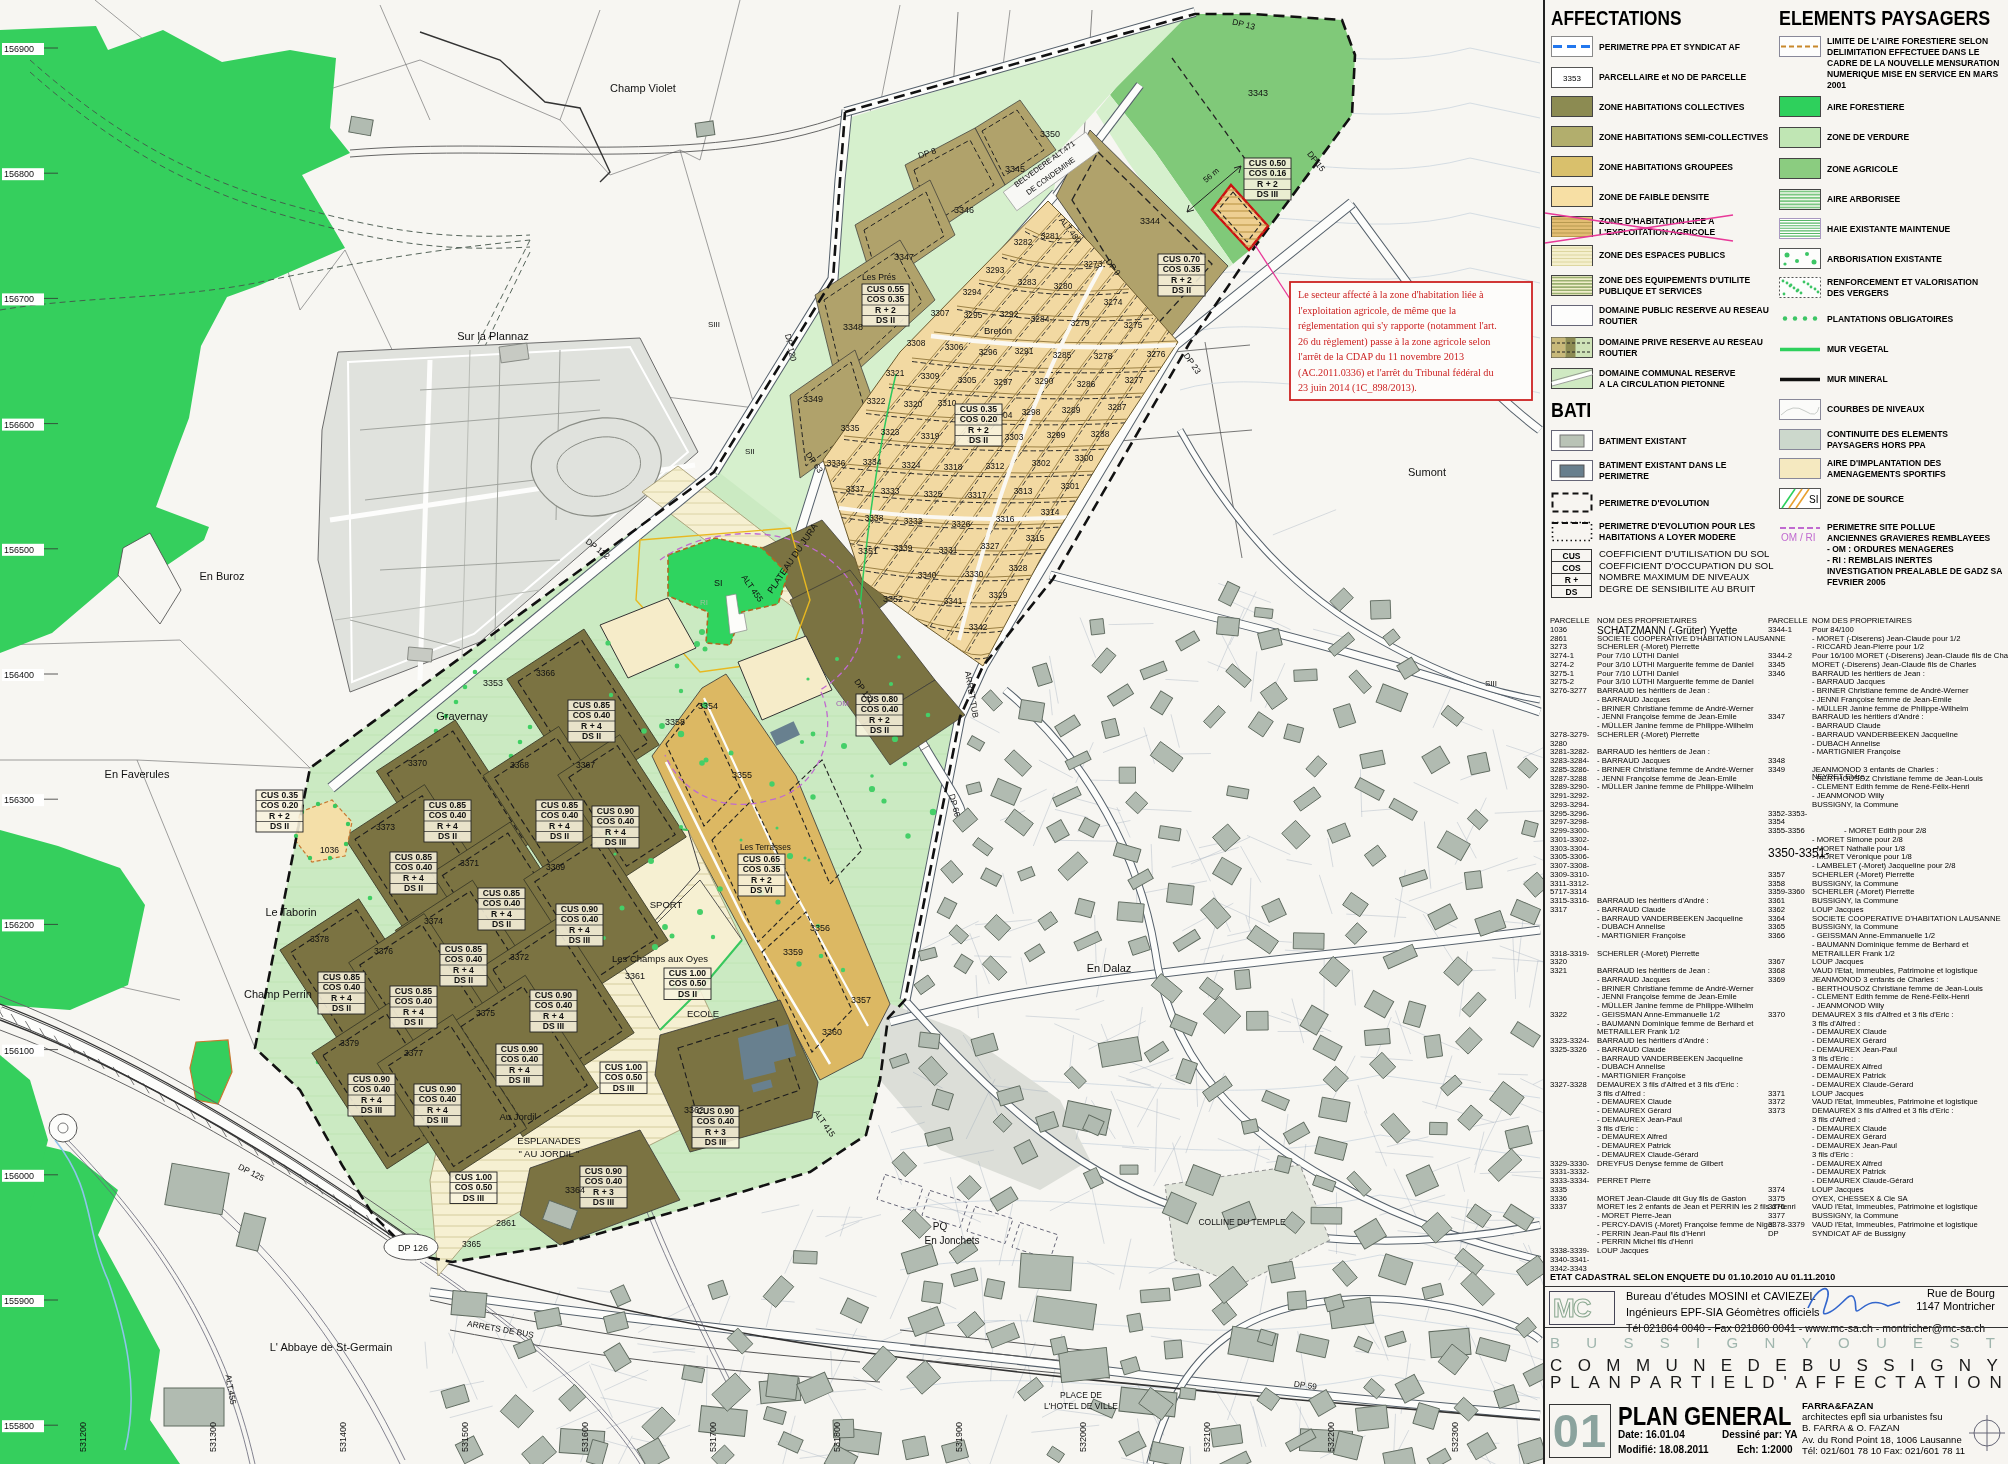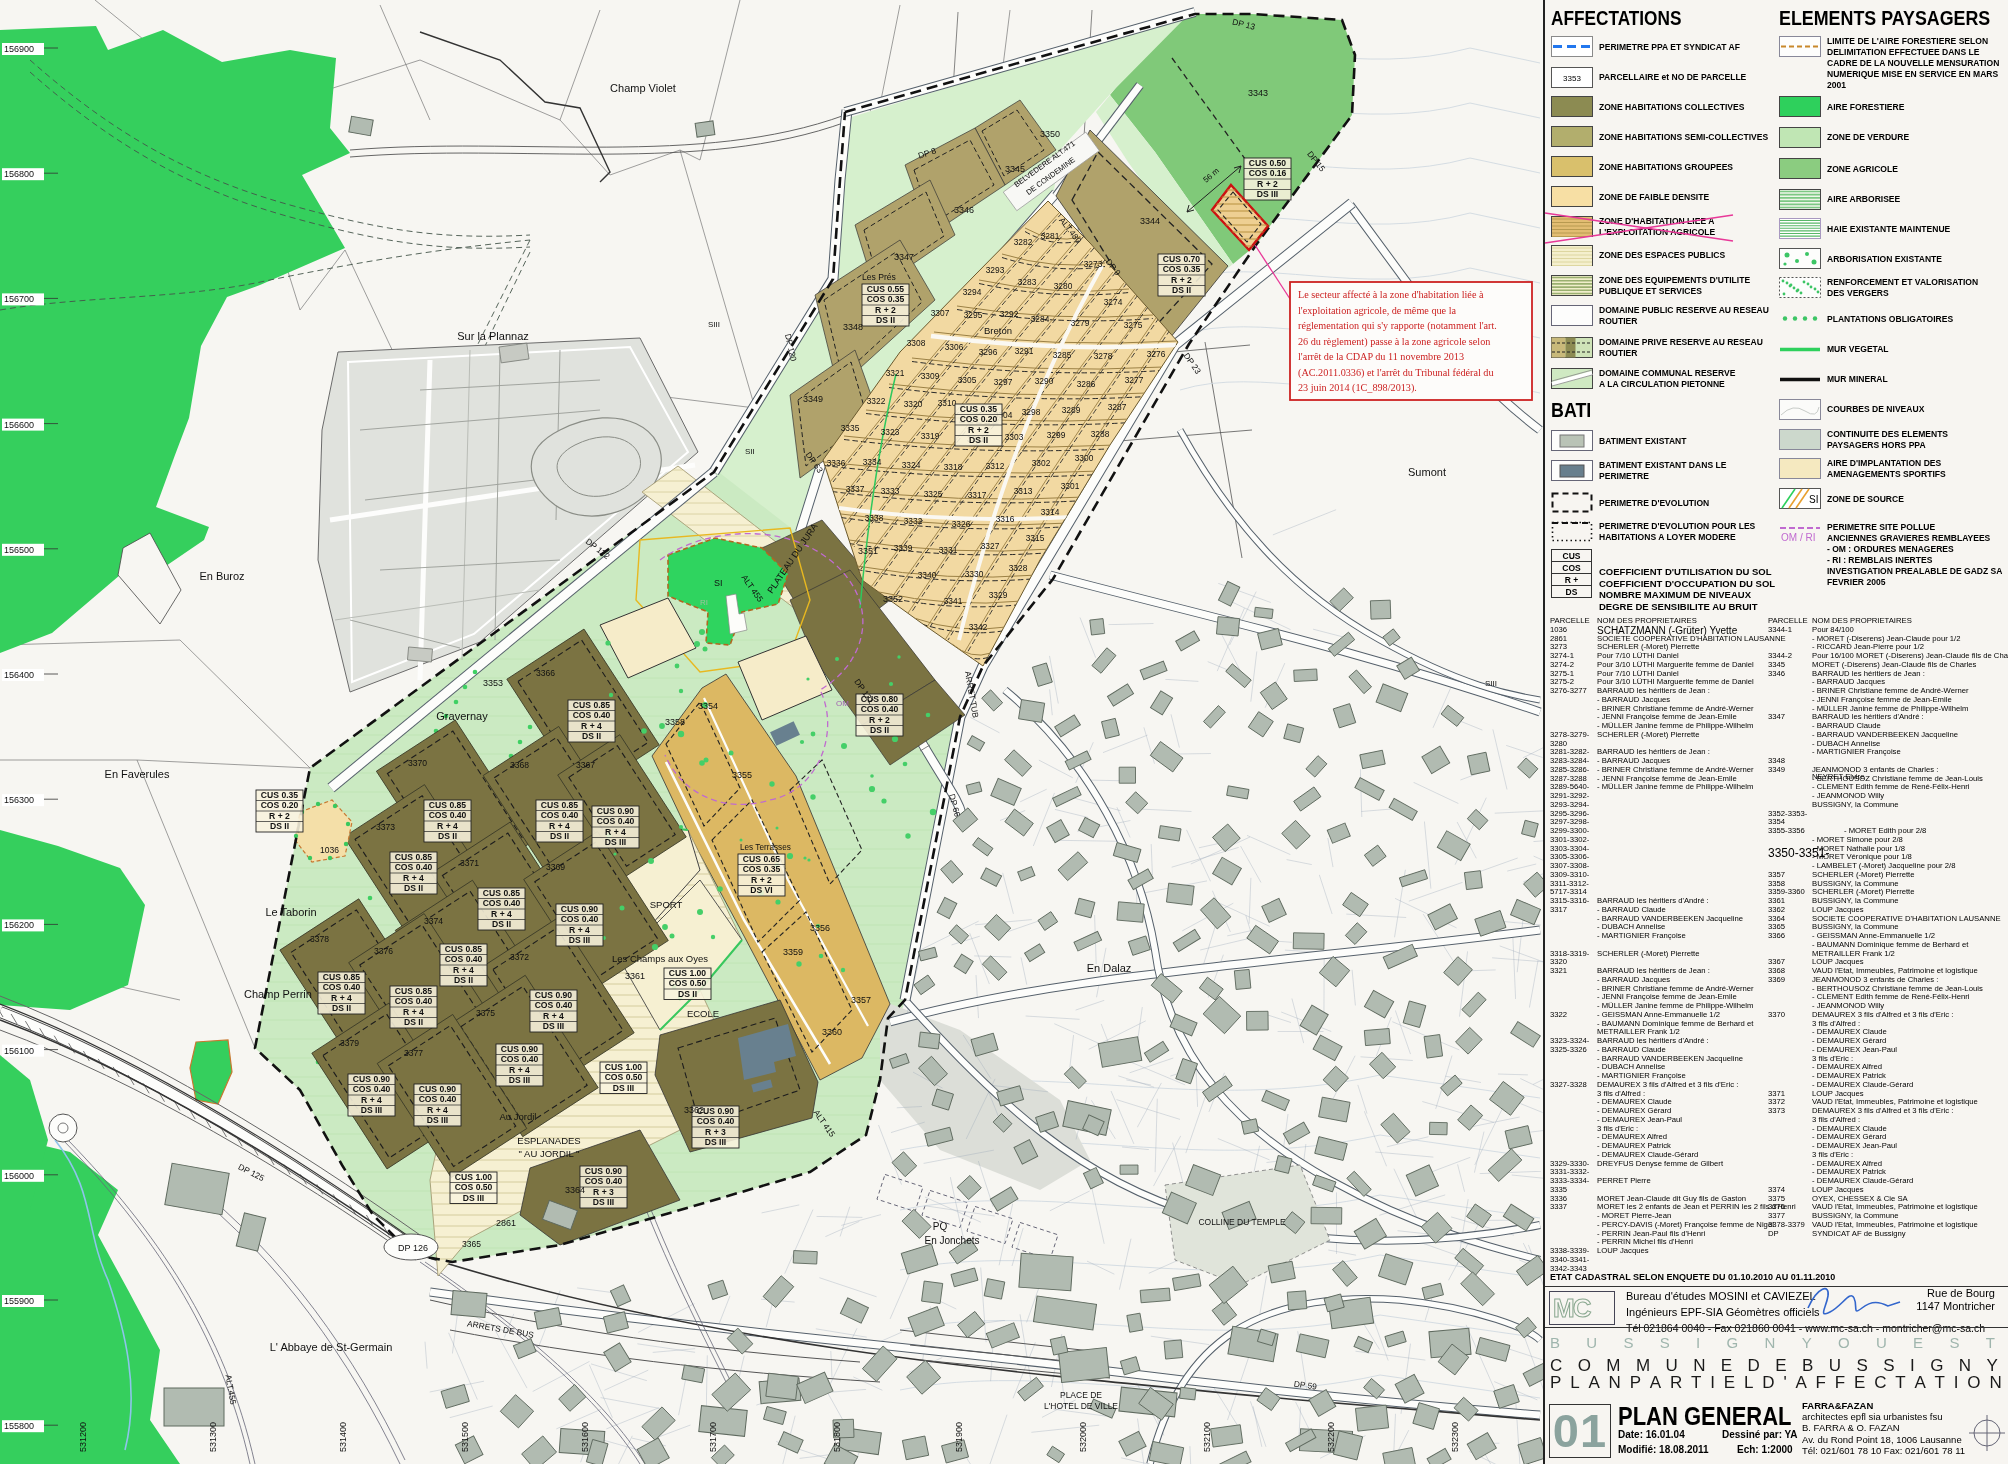--- a/index.html
+++ b/index.html
@@ -1799,21 +1799,21 @@
           </tr>
           <tr>
             <td style="border:1px solid #333;width:40px;height:12px;padding:0">R +</td>
           </tr>
           <tr>
             <td style="border:1px solid #333;width:40px;height:12px;padding:0">DS</td>
           </tr>
         </tbody>
       </table>
     </div>
-<div class="ab" style="left:1599px;top:566px;font-size:9.5px;font-weight:bold;line-height:11.5px;width:240px">COEFFICIENT D'UTILISATION DU SOL<br>COEFFICIENT D'OCCUPATION DU SOL<br>NOMBRE MAXIMUM DE NIVEAUX<br>DEGRE DE SENSIBILITE AU BRUIT</div>
+<div class="ab" style="left:1599px;top:548px;font-size:9.5px;font-weight:normal;line-height:11.5px;width:240px">COEFFICIENT D'UTILISATION DU SOL<br>COEFFICIENT D'OCCUPATION DU SOL<br>NOMBRE MAXIMUM DE NIVEAUX<br>DEGRE DE SENSIBILITE AU BRUIT</div>
 
 <div class="ab" style="left:1779px;top:36px"><svg width="42" height="21" viewBox="0 0 42 21">
         <rect x="0.5" y="0.5" width="41" height="20" fill="#fdfdfc" stroke="#889"></rect>
         <line x1="2" y1="10.5" x2="40" y2="10.5" stroke="#c8882a" stroke-width="1.8" stroke-dasharray="5,3"></line>
       </svg></div>
 <div class="ab" style="left:1827px;top:36px;font-size:9.2px;font-weight:bold;line-height:11px;width:230px;white-space:nowrap;transform:scaleX(0.93);transform-origin:left top">LIMITE DE L'AIRE FORESTIERE SELON<br>DELIMITATION EFFECTUEE DANS LE<br>CADRE DE LA NOUVELLE MENSURATION<br>NUMERIQUE MISE EN SERVICE EN MARS<br>2001</div>
 
 <div class="ab" style="left:1779px;top:96px"><svg width="42" height="21" viewBox="0 0 42 21">
         <rect x="0.5" y="0.5" width="41" height="20" fill="#2ed05c" stroke="#444"></rect>
       </svg></div>
@@ -1956,21 +1956,21 @@
     <div class="ab" style="left:1597px;top:729.8px;font-size:7.7px;white-space:nowrap">SCHERLER (-Moret) Pierrette</div>
     <div class="ab" style="left:1550px;top:738.5px;font-size:7.7px;white-space:nowrap">3280</div>
     <div class="ab" style="left:1550px;top:747.2px;font-size:7.7px;white-space:nowrap">3281-3282-</div>
     <div class="ab" style="left:1597px;top:747.2px;font-size:7.7px;white-space:nowrap">BARRAUD les héritiers de Jean :</div>
     <div class="ab" style="left:1550px;top:756.0px;font-size:7.7px;white-space:nowrap">3283-3284-</div>
     <div class="ab" style="left:1597px;top:756.0px;font-size:7.7px;white-space:nowrap">- BARRAUD Jacques</div>
     <div class="ab" style="left:1550px;top:764.8px;font-size:7.7px;white-space:nowrap">3285-3286-</div>
     <div class="ab" style="left:1597px;top:764.8px;font-size:7.7px;white-space:nowrap">- BRINER Christiane femme de André-Werner</div>
     <div class="ab" style="left:1550px;top:773.5px;font-size:7.7px;white-space:nowrap">3287-3288</div>
     <div class="ab" style="left:1597px;top:773.5px;font-size:7.7px;white-space:nowrap">- JENNI Françoise femme de Jean-Emile</div>
-    <div class="ab" style="left:1550px;top:782.2px;font-size:7.7px;white-space:nowrap">3289-5640-</div>
+    <div class="ab" style="left:1550px;top:782.2px;font-size:7.7px;white-space:nowrap">3289-3290-</div>
     <div class="ab" style="left:1597px;top:782.2px;font-size:7.7px;white-space:nowrap">- MÜLLER Janine femme de Philippe-Wilhelm</div>
     <div class="ab" style="left:1550px;top:791.0px;font-size:7.7px;white-space:nowrap">3291-3292-</div>
     <div class="ab" style="left:1550px;top:799.8px;font-size:7.7px;white-space:nowrap">3293-3294-</div>
     <div class="ab" style="left:1550px;top:808.5px;font-size:7.7px;white-space:nowrap">3295-3296-</div>
     <div class="ab" style="left:1550px;top:817.2px;font-size:7.7px;white-space:nowrap">3297-3298-</div>
     <div class="ab" style="left:1550px;top:826.0px;font-size:7.7px;white-space:nowrap">3299-3300-</div>
     <div class="ab" style="left:1550px;top:834.8px;font-size:7.7px;white-space:nowrap">3301-3302-</div>
     <div class="ab" style="left:1550px;top:843.5px;font-size:7.7px;white-space:nowrap">3303-3304-</div>
     <div class="ab" style="left:1550px;top:852.2px;font-size:7.7px;white-space:nowrap">3305-3306-</div>
     <div class="ab" style="left:1550px;top:861.0px;font-size:7.7px;white-space:nowrap">3307-3308-</div>

